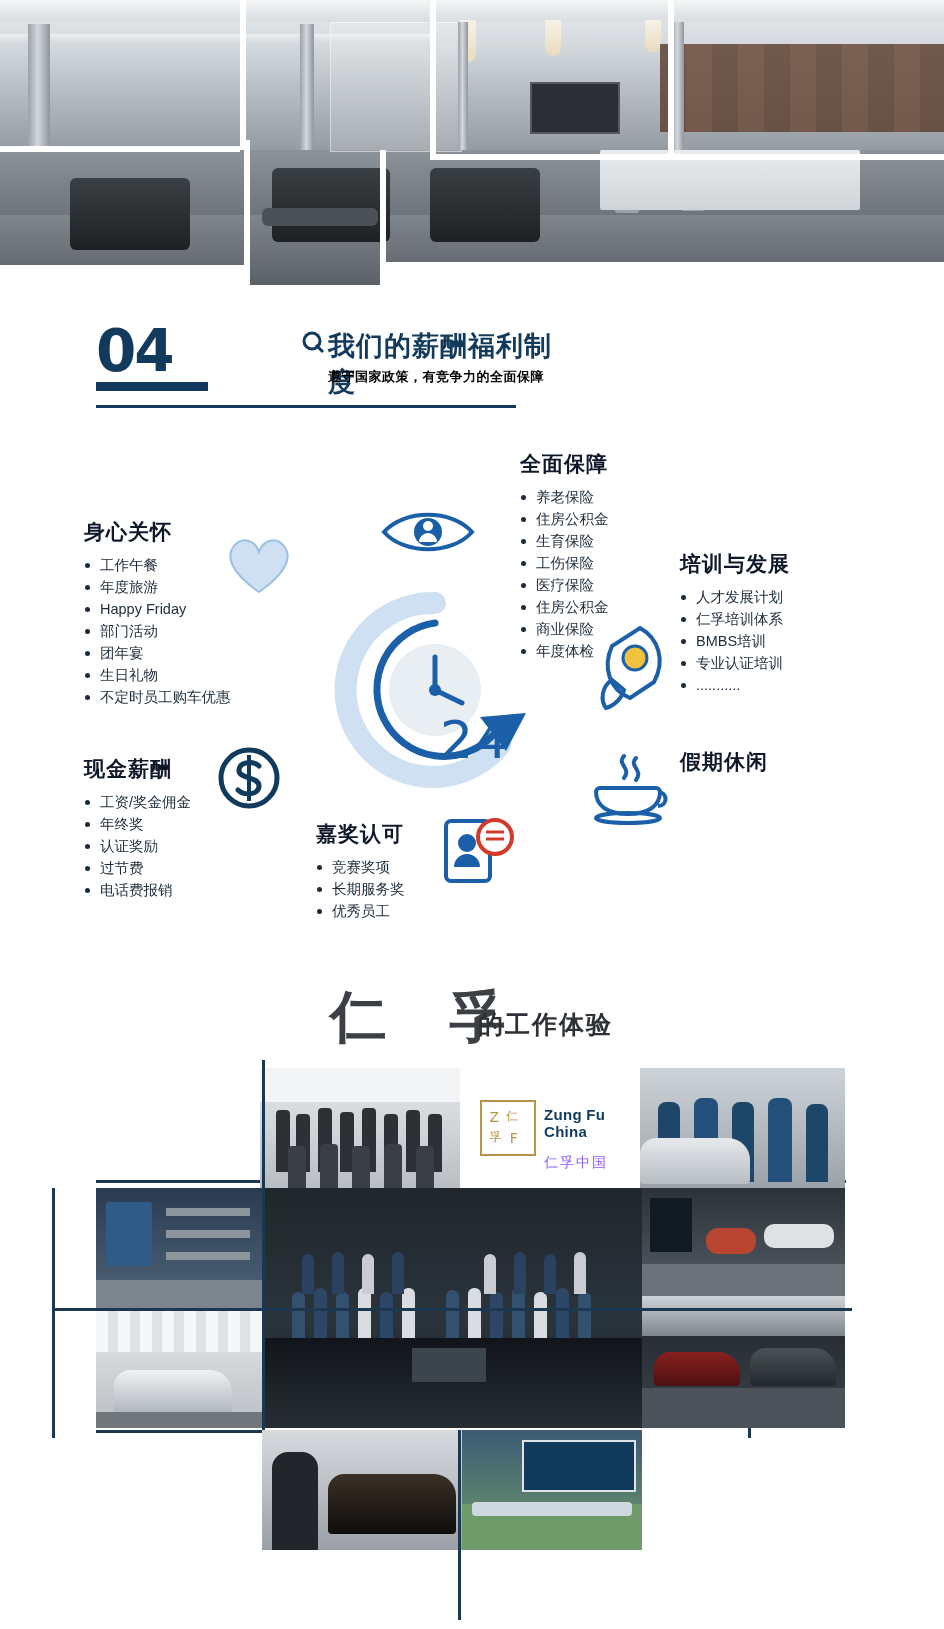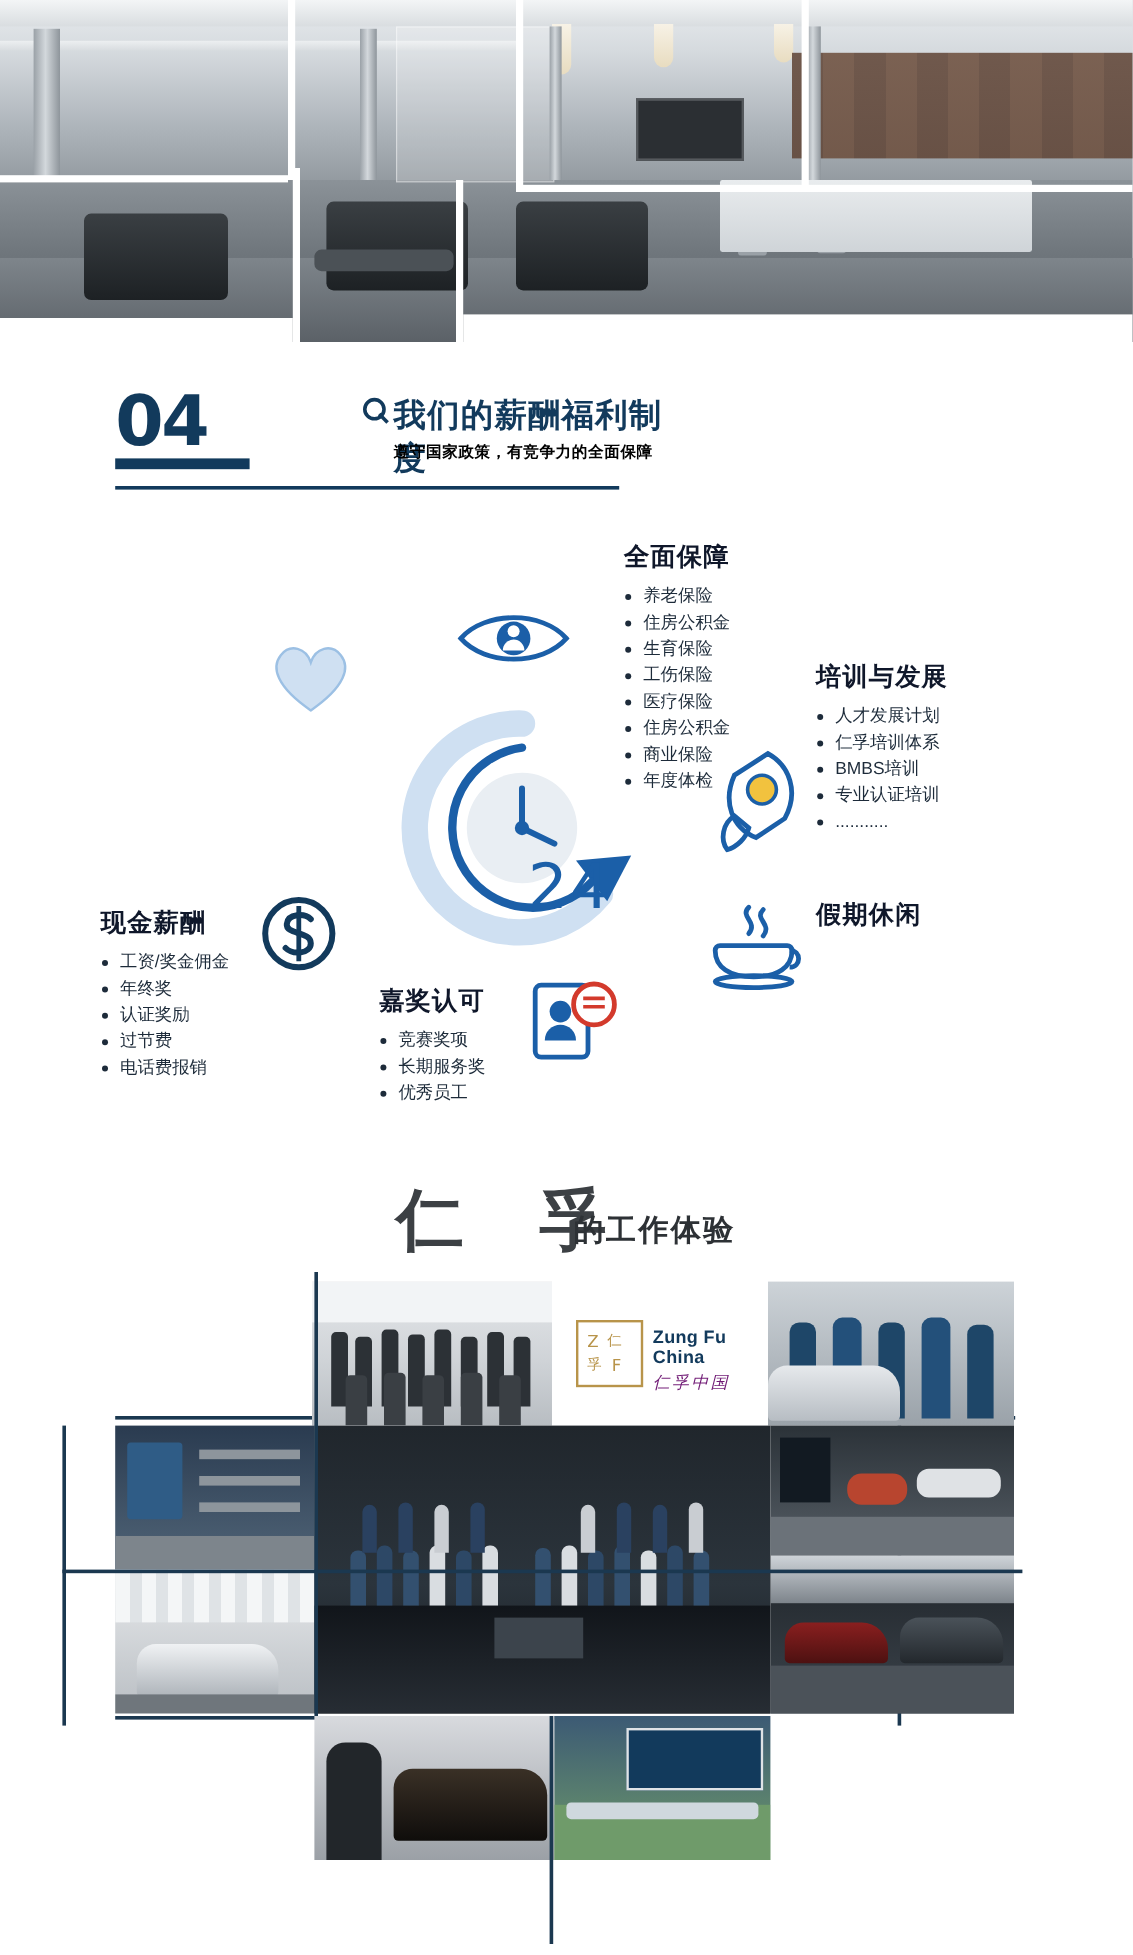--- a/index.html
+++ b/index.html
@@ -102,21 +102,21 @@
   .f2{left:52px;top:248px;width:800px;height:3px;}
   .f3{left:52px;top:128px;width:3px;height:250px;}
   .f4{left:748px;top:128px;width:3px;height:250px;}
   .f5{left:262px;top:1;width:3px;height:370px;}
   .f6{left:458px;top:370px;width:3px;height:190px;}
   .f7{left:96px;top:370px;width:366px;height:3px;}
 
   .zf-logo{position:absolute;left:20px;top:32px;width:52px;height:52px;border:2px solid #b8944a;}
   .zf-text{position:absolute;left:84px;top:38px;}
   .zf-en{font-size:15px;font-weight:bold;color:#123a5c;letter-spacing:.3px;}
-  .zf-cn{font-size:14px;color:#701a75;margin-top:4px;letter-spacing:2px;font-style:italic;}
+  .zf-cn{font-size:14px;color:#8b5cf6;margin-top:14px;letter-spacing:2px;}
 
   .person{position:absolute;background:#2c3136;border-radius:4px 4px 0 0;}
   .car{position:absolute;border-radius:16px 22px 4px 4px;}
   .band{position:absolute;}
 </style>
 </head>
 <body>
 
 <div class="page">
 
@@ -226,20 +226,32 @@
     </svg>
 
     <svg class="ico ico-coffee" width="84" height="78" viewBox="0 0 84 78">
       <path d="M38,6 C30,14 46,18 38,28" fill="none" stroke="#1b5fa8" stroke-width="4" stroke-linecap="round"></path>
       <path d="M50,8 C42,16 58,20 50,30" fill="none" stroke="#1b5fa8" stroke-width="4" stroke-linecap="round"></path>
       <path d="M14,38 h56 a4,4 0 0 1 4,4 c0,14 -12,22 -32,22 c-20,0 -32,-8 -32,-22 a4,4 0 0 1 4,-4 z" fill="#ffffff" stroke="#1b5fa8" stroke-width="4"></path>
       <path d="M72,42 c10,0 10,14 0,14" fill="none" stroke="#1b5fa8" stroke-width="4"></path>
       <ellipse cx="42" cy="68" rx="32" ry="5" fill="none" stroke="#1b5fa8" stroke-width="4"></ellipse>
     </svg>
 
+    <div class="grp g-health">
+      <h3>身心关怀</h3>
+      <ul>
+        <li>工作午餐</li>
+        <li>年度旅游</li>
+        <li>Happy Friday</li>
+        <li>部门活动</li>
+        <li>团年宴</li>
+        <li>生日礼物</li>
+        <li>不定时员工购车优惠</li>
+      </ul>
+    </div>
 
     <div class="grp g-full">
       <h3>全面保障</h3>
       <ul>
         <li>养老保险</li>
         <li>住房公积金</li>
         <li>生育保险</li>
         <li>工伤保险</li>
         <li>医疗保险</li>
         <li>住房公积金</li>

